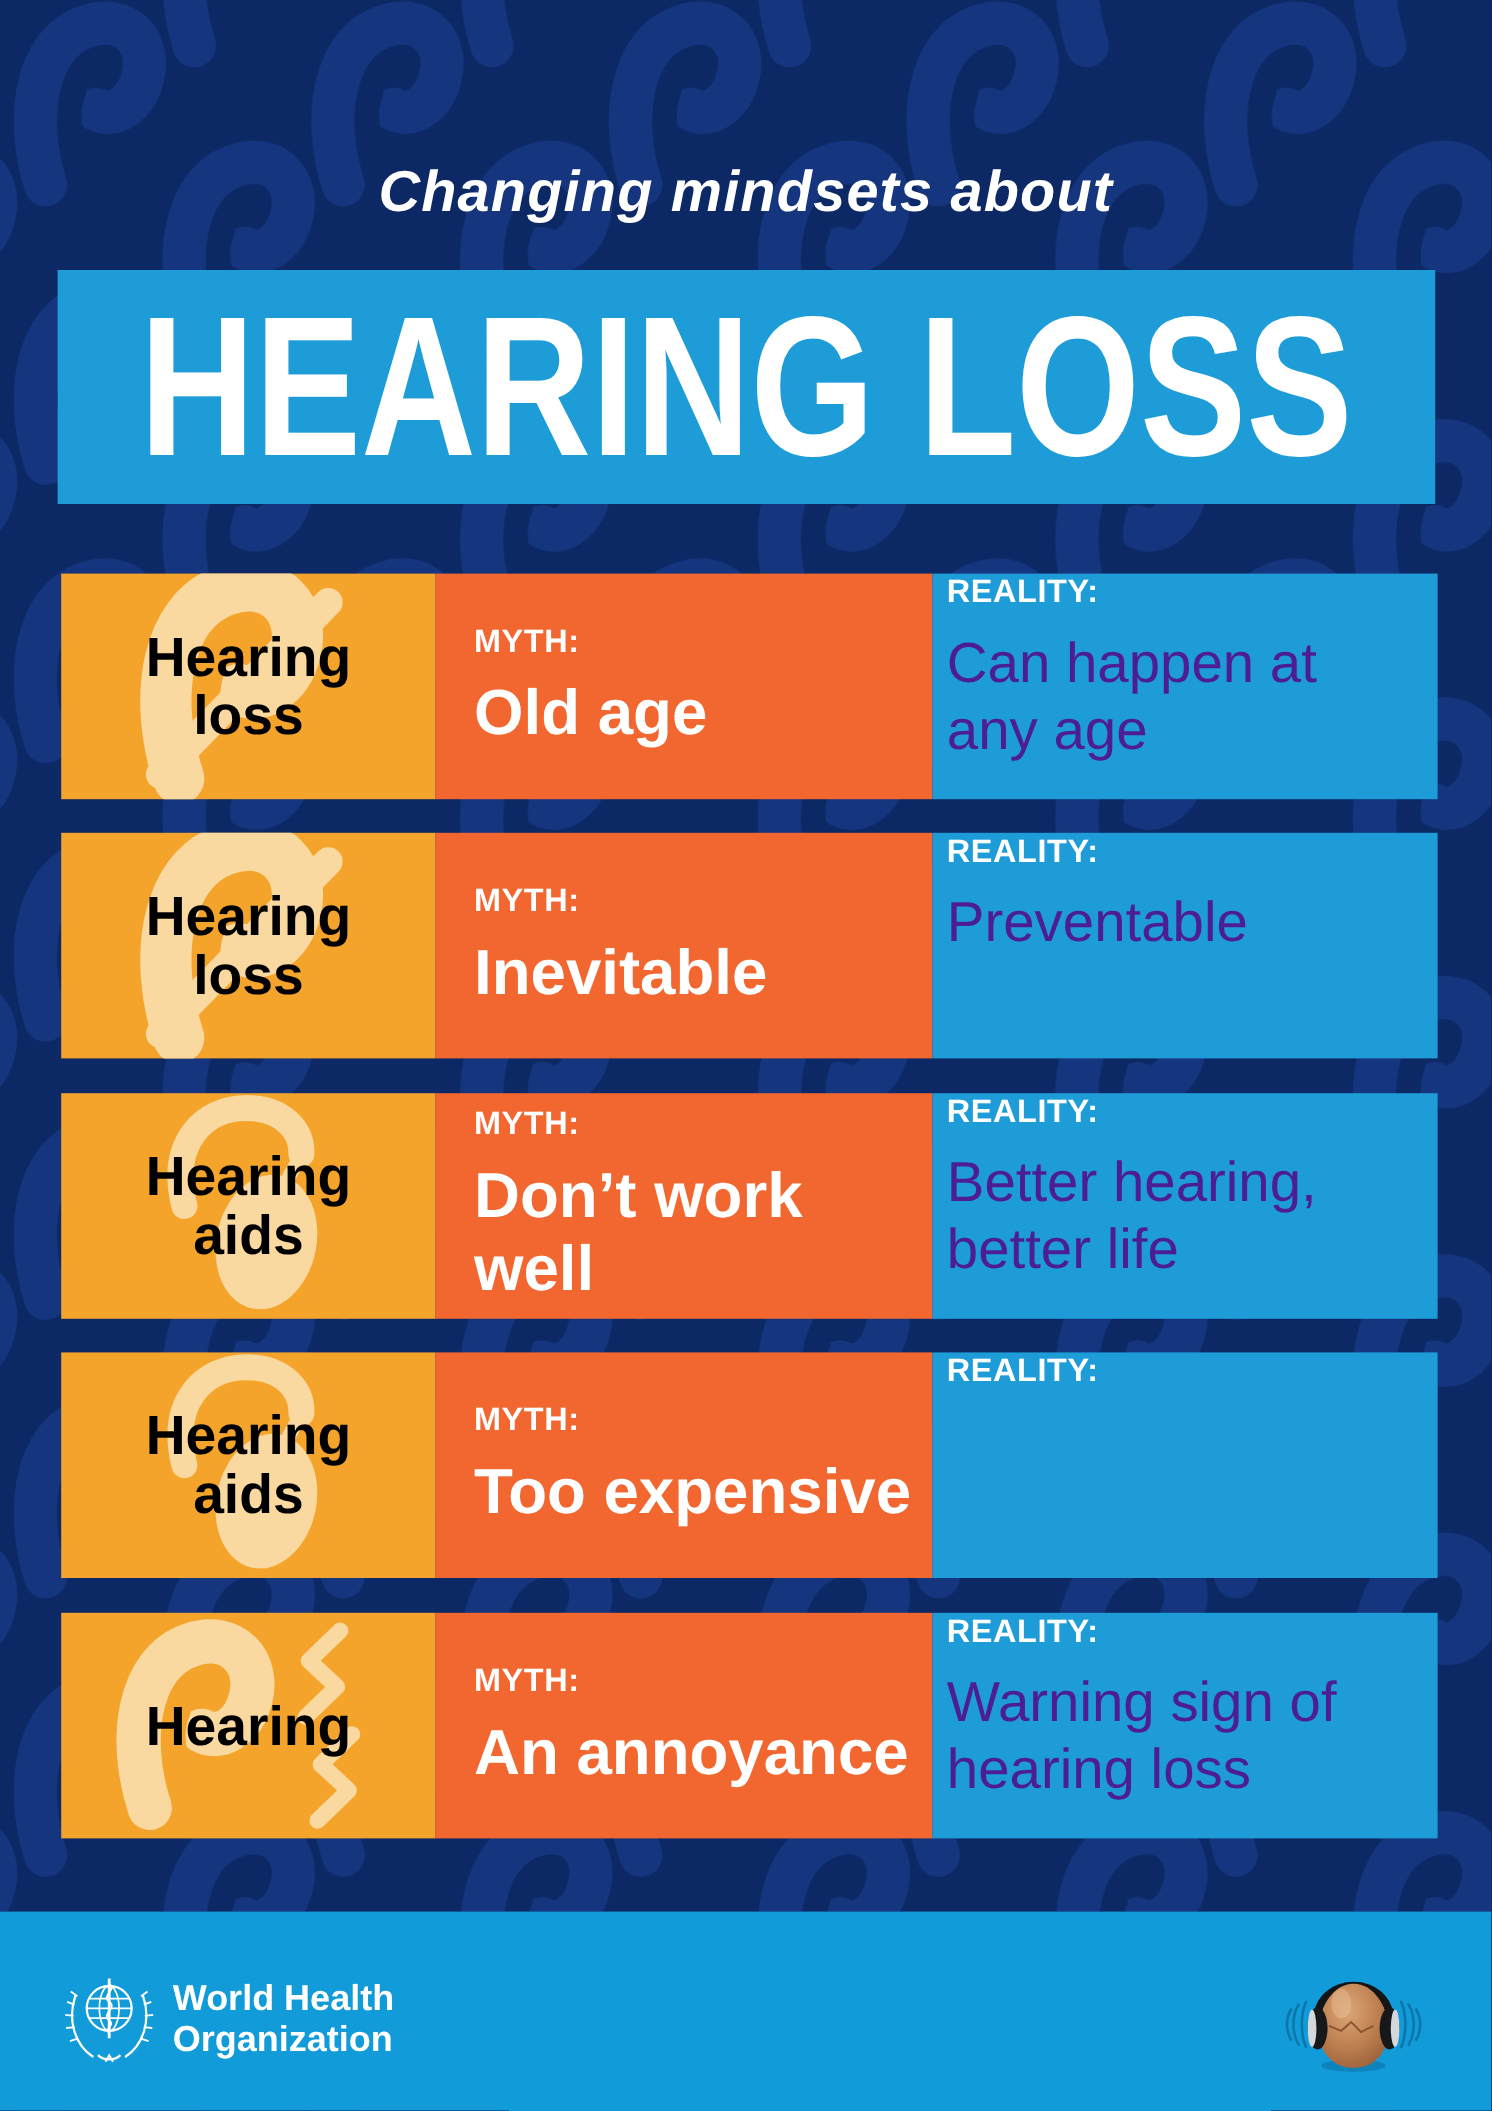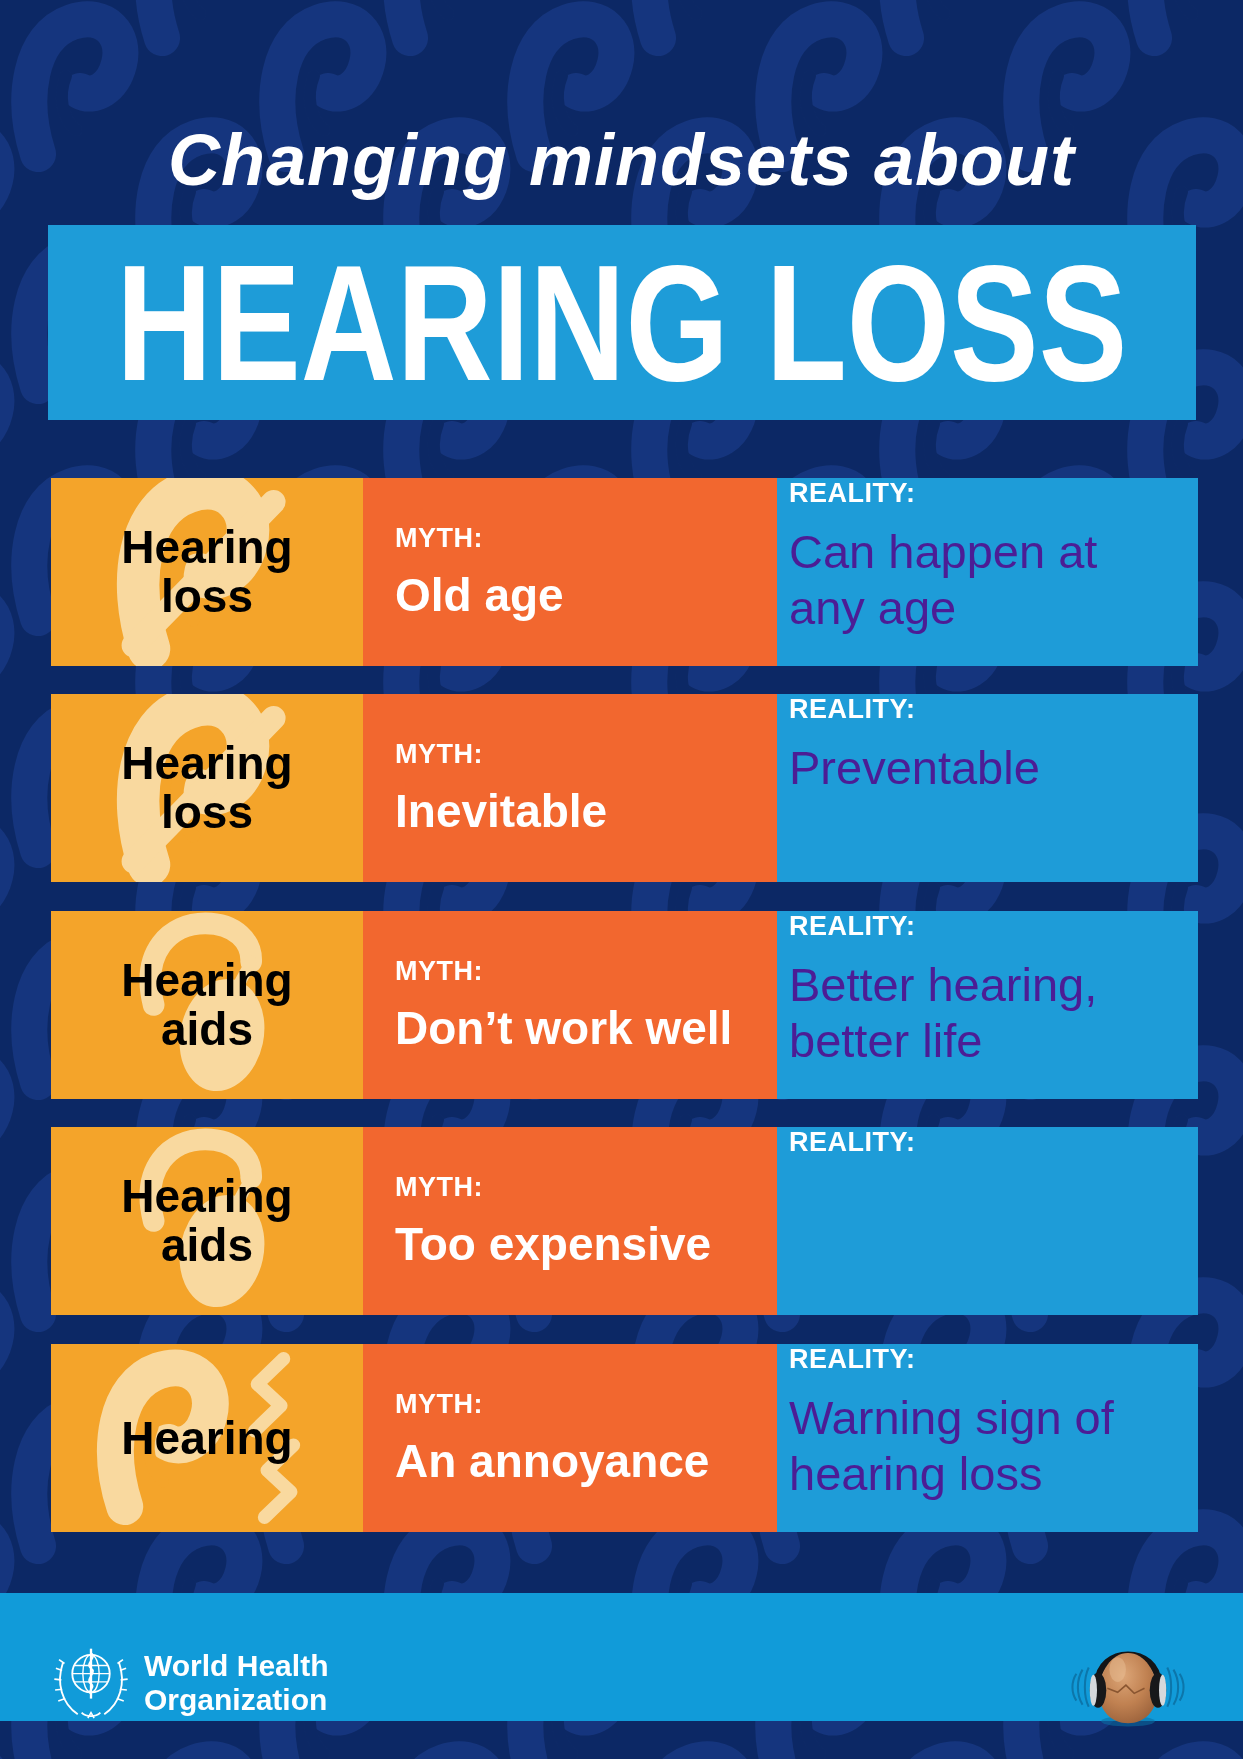--- a/index.html
+++ b/index.html
@@ -5,21 +5,21 @@
   html,body{margin:0;padding:0;background:#0C2865;}
   .poster{
     position:relative;width:1243px;height:1759px;overflow:hidden;
     background:#0C2865;
     font-family:"Liberation Sans","DejaVu Sans",sans-serif;
   }
   .bg-pattern{position:absolute;left:0;top:0;}
   .pretitle{
     position:absolute;left:0;right:0;top:100px;height:120px;
     display:flex;align-items:center;justify-content:center;
-    color:#FFFFFF;font-size:72px;font-weight:700;font-style:italic;
+    color:#FFFFFF;font-size:48px;font-weight:700;font-style:italic;
     letter-spacing:1px;
   }
   .banner{
     position:absolute;left:48px;top:225px;width:1148px;height:195px;
     background:#1E9CD8;display:flex;align-items:center;justify-content:center;
     overflow:hidden;
   }
   .banner-title{
     color:#FFFFFF;font-size:166px;font-weight:700;line-height:1;
     white-space:nowrap;transform:scaleX(0.80);transform-origin:50% 50%;
@@ -39,24 +39,24 @@
     width:414px;background:#F2672F;display:flex;flex-direction:column;
     justify-content:center;padding-left:32px;box-sizing:border-box;
   }
   .cell-reality{
     flex:1;background:#1E9CD8;display:flex;flex-direction:column;
     padding-left:12px;box-sizing:border-box;
   }
   .small-label{
     color:#FFFFFF;font-size:27px;font-weight:600;letter-spacing:0.5px;margin-bottom:15px;
   }
-  .myth-text{color:#FFFFFF;font-size:46px;font-weight:700;line-height:1.15;white-space:pre-line;}
+  .myth-text{color:#FFFFFF;font-size:53px;font-weight:700;line-height:1.15;white-space:pre-line;}
   .reality-text{color:#4c1d95;font-size:47px;font-weight:400;line-height:1.2;white-space:pre-line;}
   .footer{
-    position:absolute;left:0;top:1593px;width:1243px;height:128px;background:#119BD9;
+    position:absolute;left:0;top:1593px;width:1243px;height:166px;background:#119BD9;
   }
   .who-block{position:absolute;left:52px;top:1644px;display:flex;align-items:center;}
   .who-name{
     margin-left:14px;color:#FFFFFF;font-size:30px;font-weight:700;line-height:1.12;
   }
   .egg-wrap{position:absolute;left:1066px;top:1630px;}
   .hidden-defs{position:absolute;width:0;height:0;overflow:hidden;}
 </style>
 </head>
 <body>

